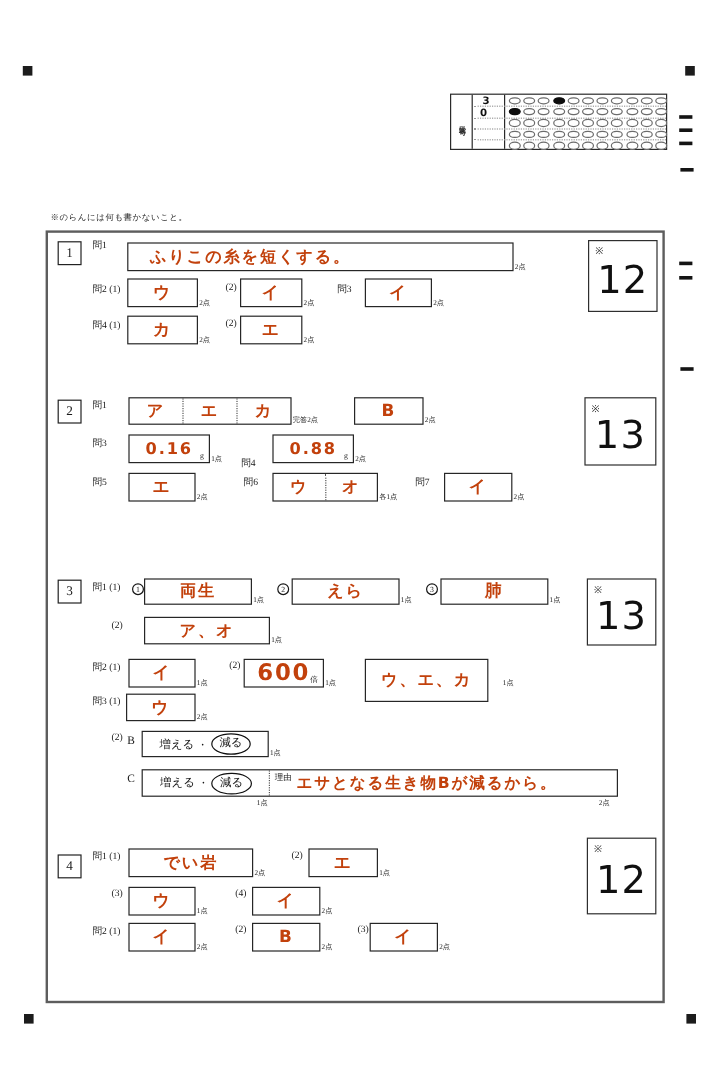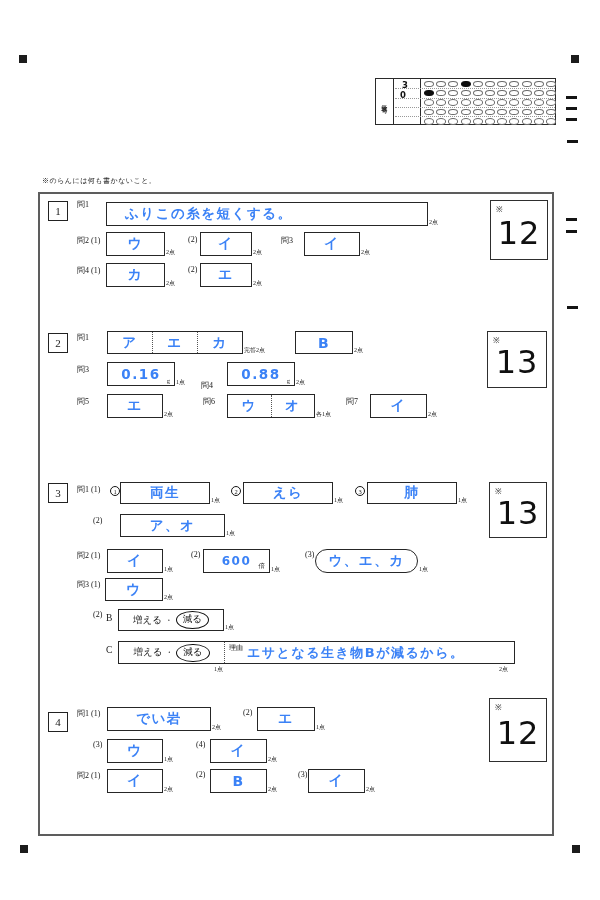--- a/index.html
+++ b/index.html
@@ -34,21 +34,21 @@
   .note{position:absolute;left:42px;top:176px;font-size:7px;letter-spacing:.5px;color:#1a1a1a;white-space:nowrap;}
   .main-box{position:absolute;left:38px;top:192px;width:516px;height:644px;border:2px solid #5d5d5d;background:#fff;}
 
   
   .sec-num{position:absolute;width:20px;height:20px;border:1.2px solid #222;background:#fff;display:flex;align-items:center;justify-content:center;font-size:11px;}
   .q-label{position:absolute;font-size:8px;white-space:nowrap;color:#161616;}
   .q-label.lg{font-size:9.5px;}
   .circ-num{position:absolute;width:10px;height:10px;border:1px solid #161616;border-radius:50%;display:flex;align-items:center;justify-content:center;font-size:6.5px;background:#fff;}
   .abox{position:absolute;border:1.5px solid #262626;background:#fff;display:flex;align-items:center;justify-content:center;}
   .abox.left{justify-content:flex-start;padding-left:18px;}
-  .hw{font-family:"DejaVu Sans",sans-serif;font-weight:700;color:#3b82f6;letter-spacing:1.5px;white-space:nowrap;}
+  .hw{font-family:"DejaVu Sans",sans-serif;font-weight:700;color:#c2410c;letter-spacing:1.5px;white-space:nowrap;}
   .pts{position:absolute;font-size:6px;color:#222;white-space:nowrap;}
   .cell{flex:1;height:100%;display:flex;align-items:center;justify-content:center;}
   .cell + .cell{border-left:1px dotted #555;}
   .unit{position:absolute;right:4px;bottom:1px;font-size:6.5px;font-weight:400;letter-spacing:0;color:#222;font-family:"Liberation Serif",serif;}
   .opt{font-size:9.5px;letter-spacing:0;color:#161616;font-family:"Liberation Serif",serif;white-space:nowrap;}
   .opt.circled{border:1.8px solid #0f0f0f;border-radius:50%;padding:1px 6px 2px;}
   .sep{font-size:8px;margin:0 3px;color:#161616;}
   .choice-part{height:100%;display:flex;align-items:center;justify-content:center;border-right:1px dotted #555;}
   .reason-part{flex:1;height:100%;display:flex;align-items:center;padding-left:4px;}
   .reason-label{font-size:7px;align-self:flex-start;padding-top:1px;margin-right:4px;color:#161616;}
@@ -268,25 +268,25 @@
     <div class="pts" style="left: 458px; top: 496px;">1点</div>
     <div class="abox" style="left: 120px; top: 514px; width: 105px; height: 23px;">
       <div class="hw" style="font-size: 13.5px;">ア、オ</div>
     </div>
     <div class="pts" style="left: 226px; top: 529px;">1点</div>
     <div class="abox" style="left: 107px; top: 549px; width: 56px; height: 24px;">
       <div class="hw" style="font-size: 14px;">イ</div>
     </div>
     <div class="pts" style="left: 164px; top: 565px;">1点</div>
     <div class="abox" style="left: 203px; top: 549px; width: 67px; height: 24px;">
-      <div class="hw" style="font-size: 12px;">600</div>
+      <div class="hw" style="font-size: 19px;">600</div>
       <div class="unit">倍</div>
     </div>
     <div class="pts" style="left: 271px; top: 565px;">1点</div>
-    <div class="abox" style="left: 315px; top: 549px; width: 103px; height: 24px; border-radius: 12px;">
+    <div class="abox" style="left: 304px; top: 549px; width: 103px; height: 36px;">
       <div class="hw" style="font-size: 13.5px;">ウ、エ、カ</div>
     </div>
     <div class="pts" style="left: 419px; top: 565px;">1点</div>
     <div class="abox" style="left: 105px; top: 578px; width: 58px; height: 23px;">
       <div class="hw" style="font-size: 14px;">ウ</div>
     </div>
     <div class="pts" style="left: 164px; top: 593px;">2点</div>
     <div class="abox" style="left: 118px; top: 609px; width: 106px; height: 22px;">
       <div class="opt" style="display: inline-block;">増える</div>
       <div class="sep">・</div>

